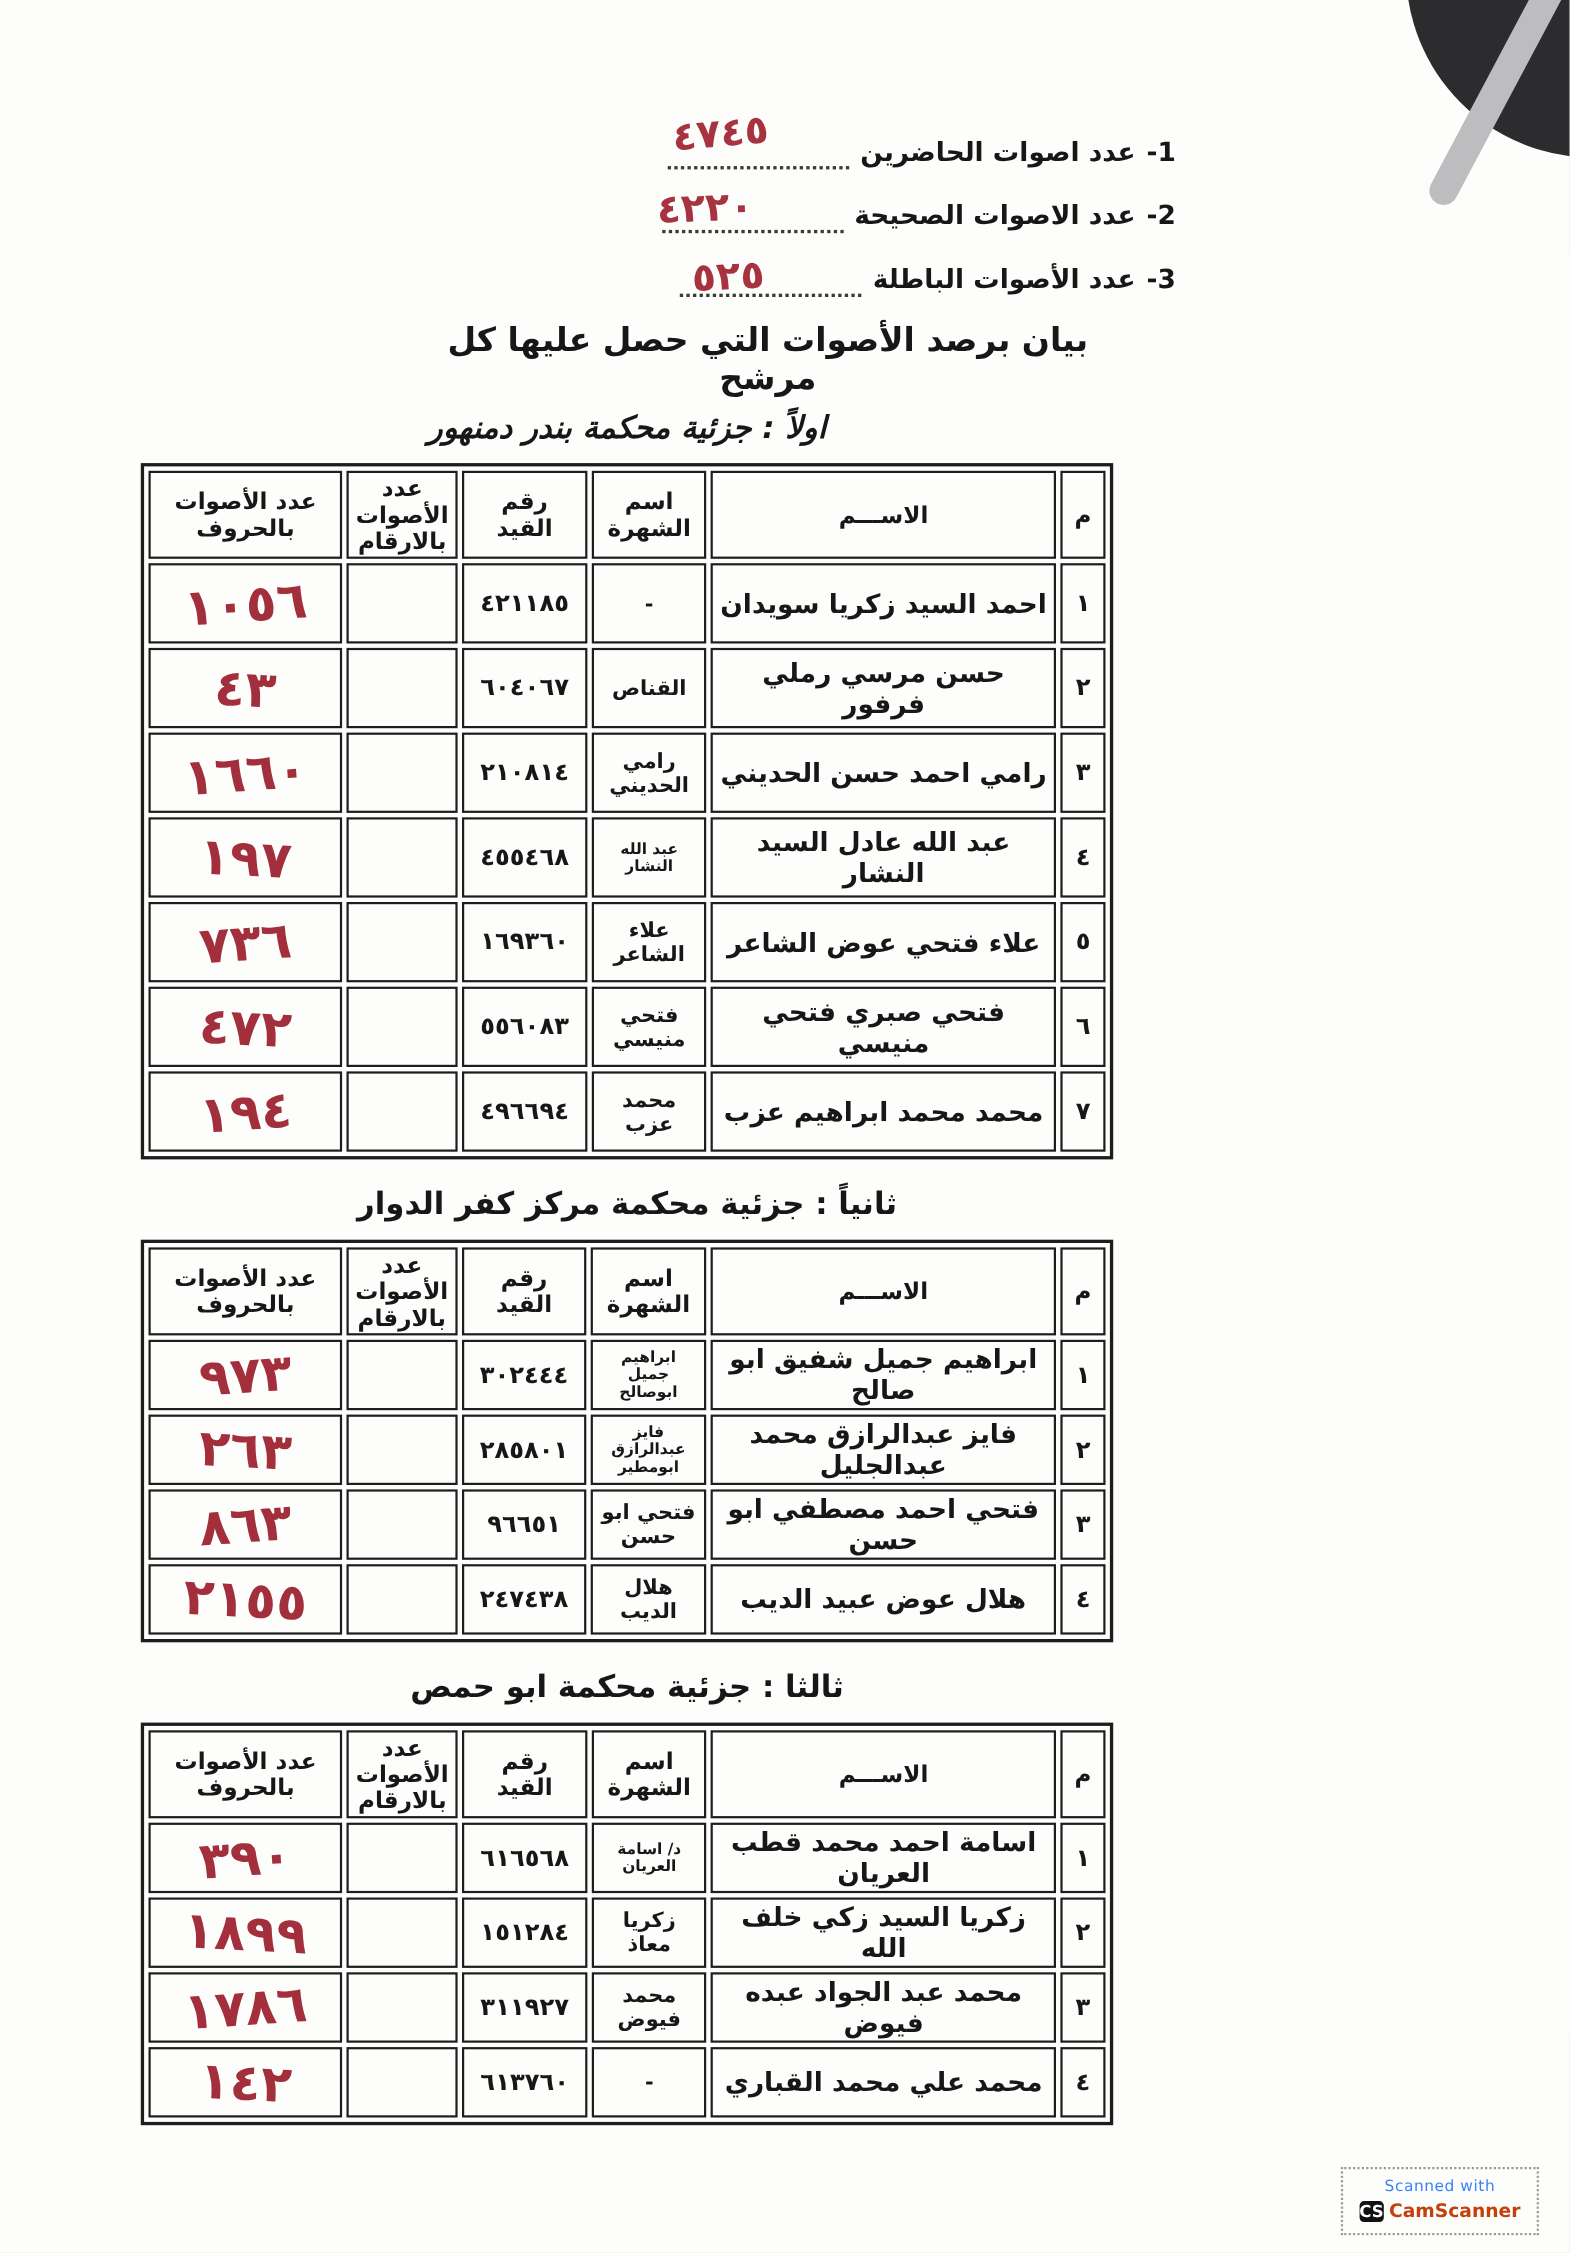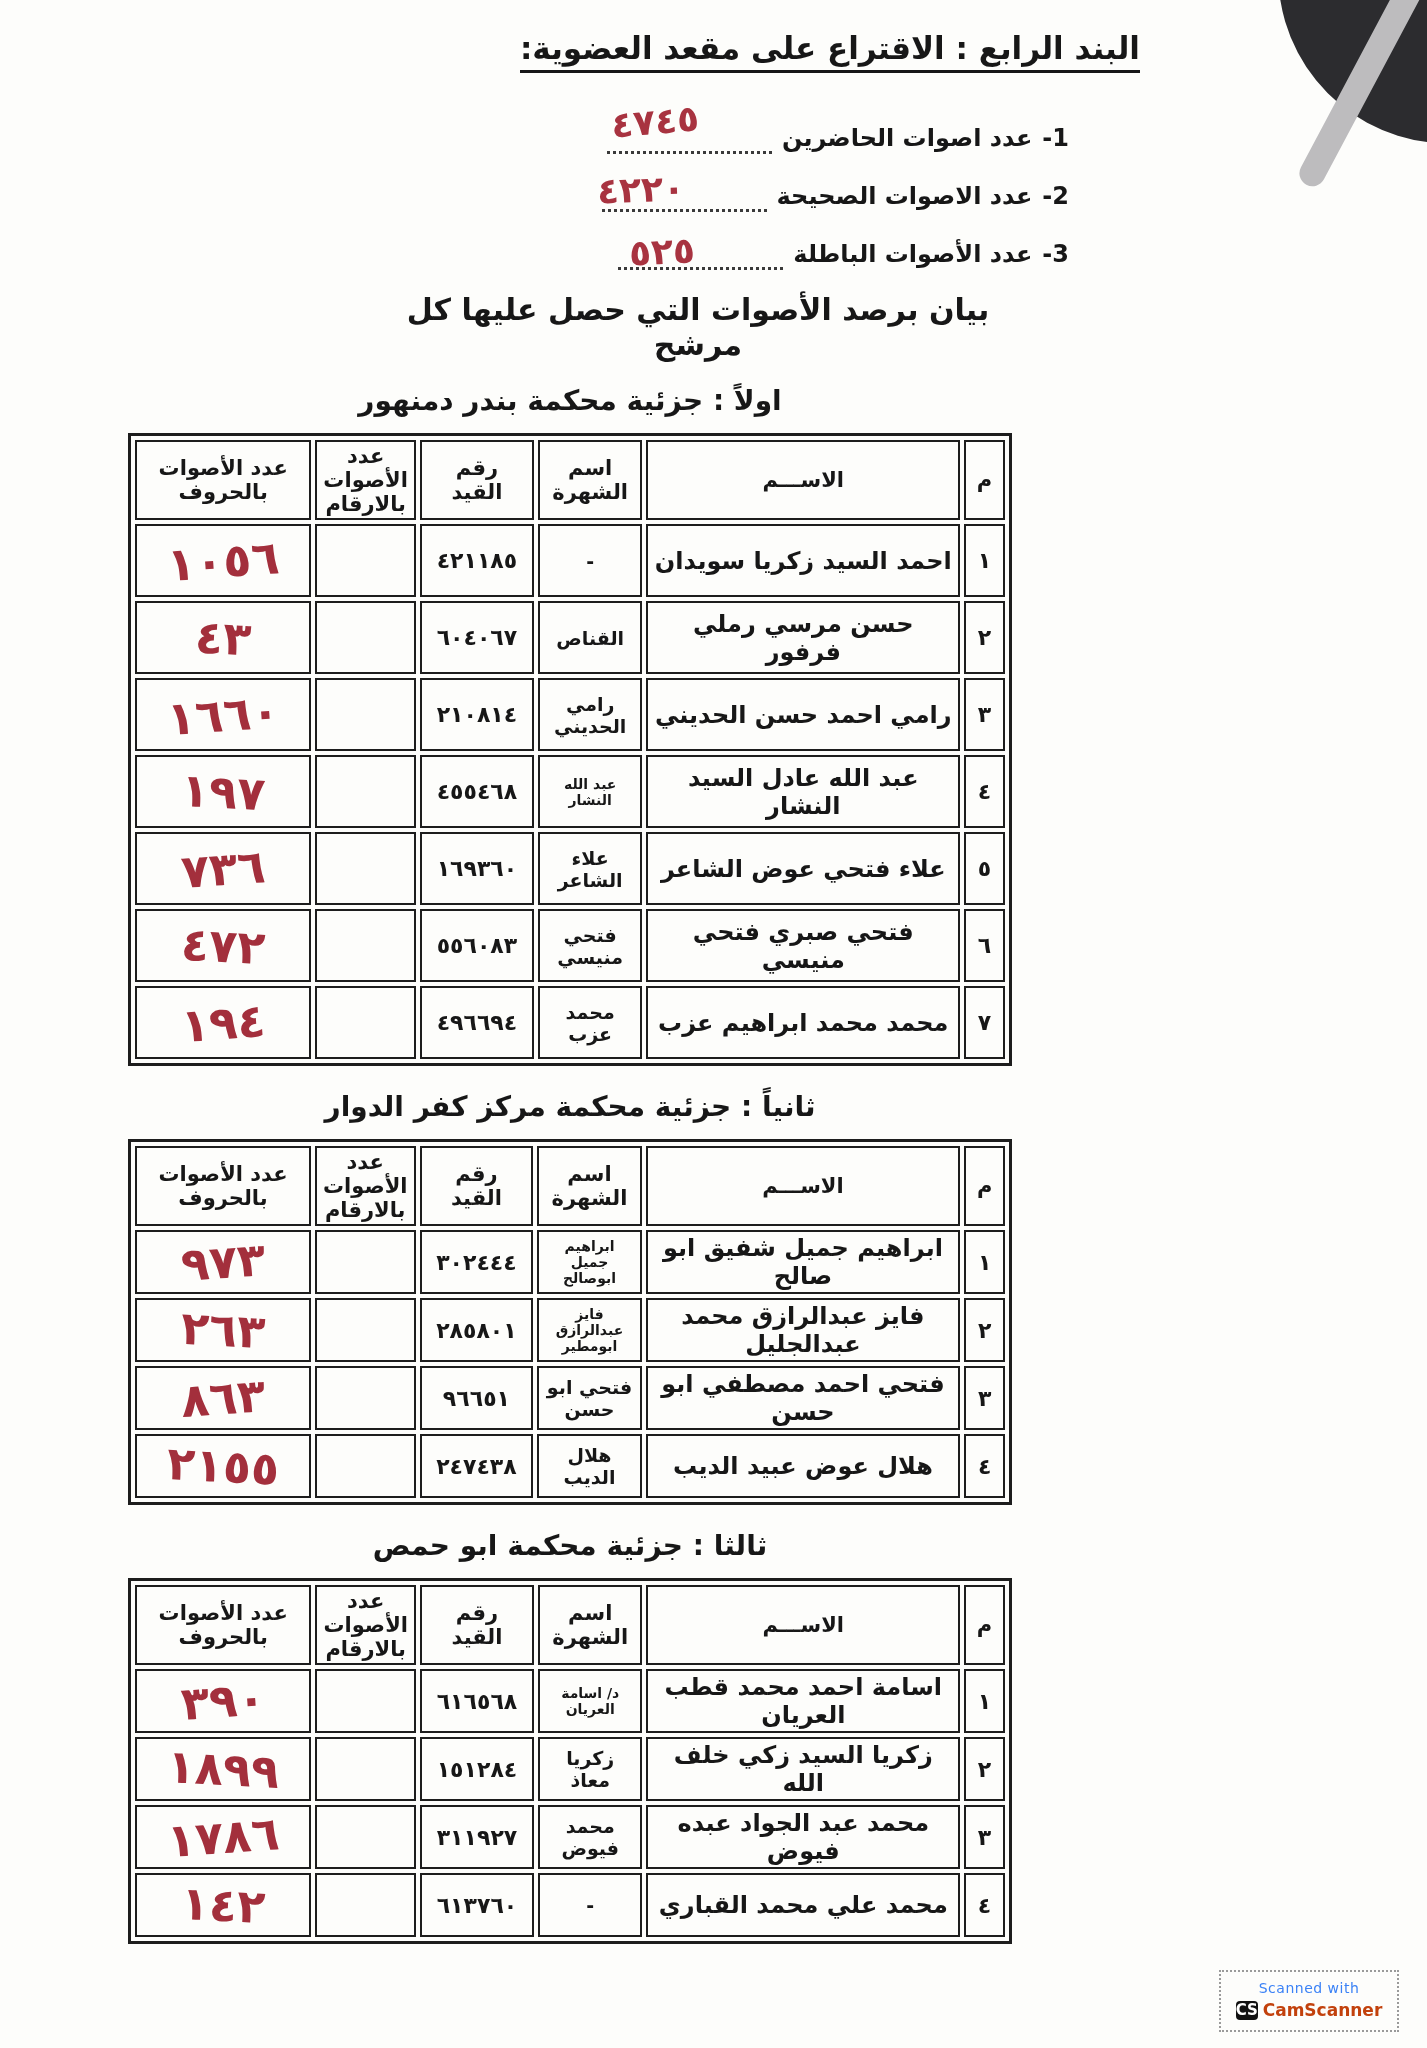--- a/index.html
+++ b/index.html
@@ -67,21 +67,21 @@
     font-size: 30px; font-weight: bold;
   }
 
   .sections-host { position: absolute; top: 372px; left: 128px; width: 884px; }
   .section { margin-bottom: 4px; }
   .section-heading {
     direction: rtl; text-align: center;
     font-size: 28px; font-weight: bold;
     margin: 24px 0 16px 0;
   }
-  .section:first-child .section-heading { margin-top: 12px; }
+  .section:first-child .section-heading { margin-top: 0; font-style: italic; }
 
   table.votes-table {
     border-collapse: separate; border-spacing: 4px;
     border: 3px solid #1d1d1d;
     width: 884px;
     background: #fdfdfb;
   }
   table.votes-table th, table.votes-table td {
     border: 2.5px solid #1d1d1d;
     text-align: center; vertical-align: middle;
@@ -131,21 +131,20 @@
   .cs-brand { font-size: 17px; font-weight: bold; color: #c2410c; }
 </style>
 </head>
 <body>
 
 <div class="page">
 
   <div class="corner-curl"></div>
   <div class="corner-streak"></div>
 
-  <div class="doc-title">البند الرابع : الاقتراع على مقعد العضوية:</div>
 
   <div class="stats">
     <div class="stat-line">
       <span class="stat-marker">1-</span>
       <span class="stat-label">عدد اصوات الحاضرين</span>
       <span class="stat-leader"></span>
       <span class="stat-value">٤٧٤٥</span>
     </div>
     <div class="stat-line">
       <span class="stat-marker">2-</span>

